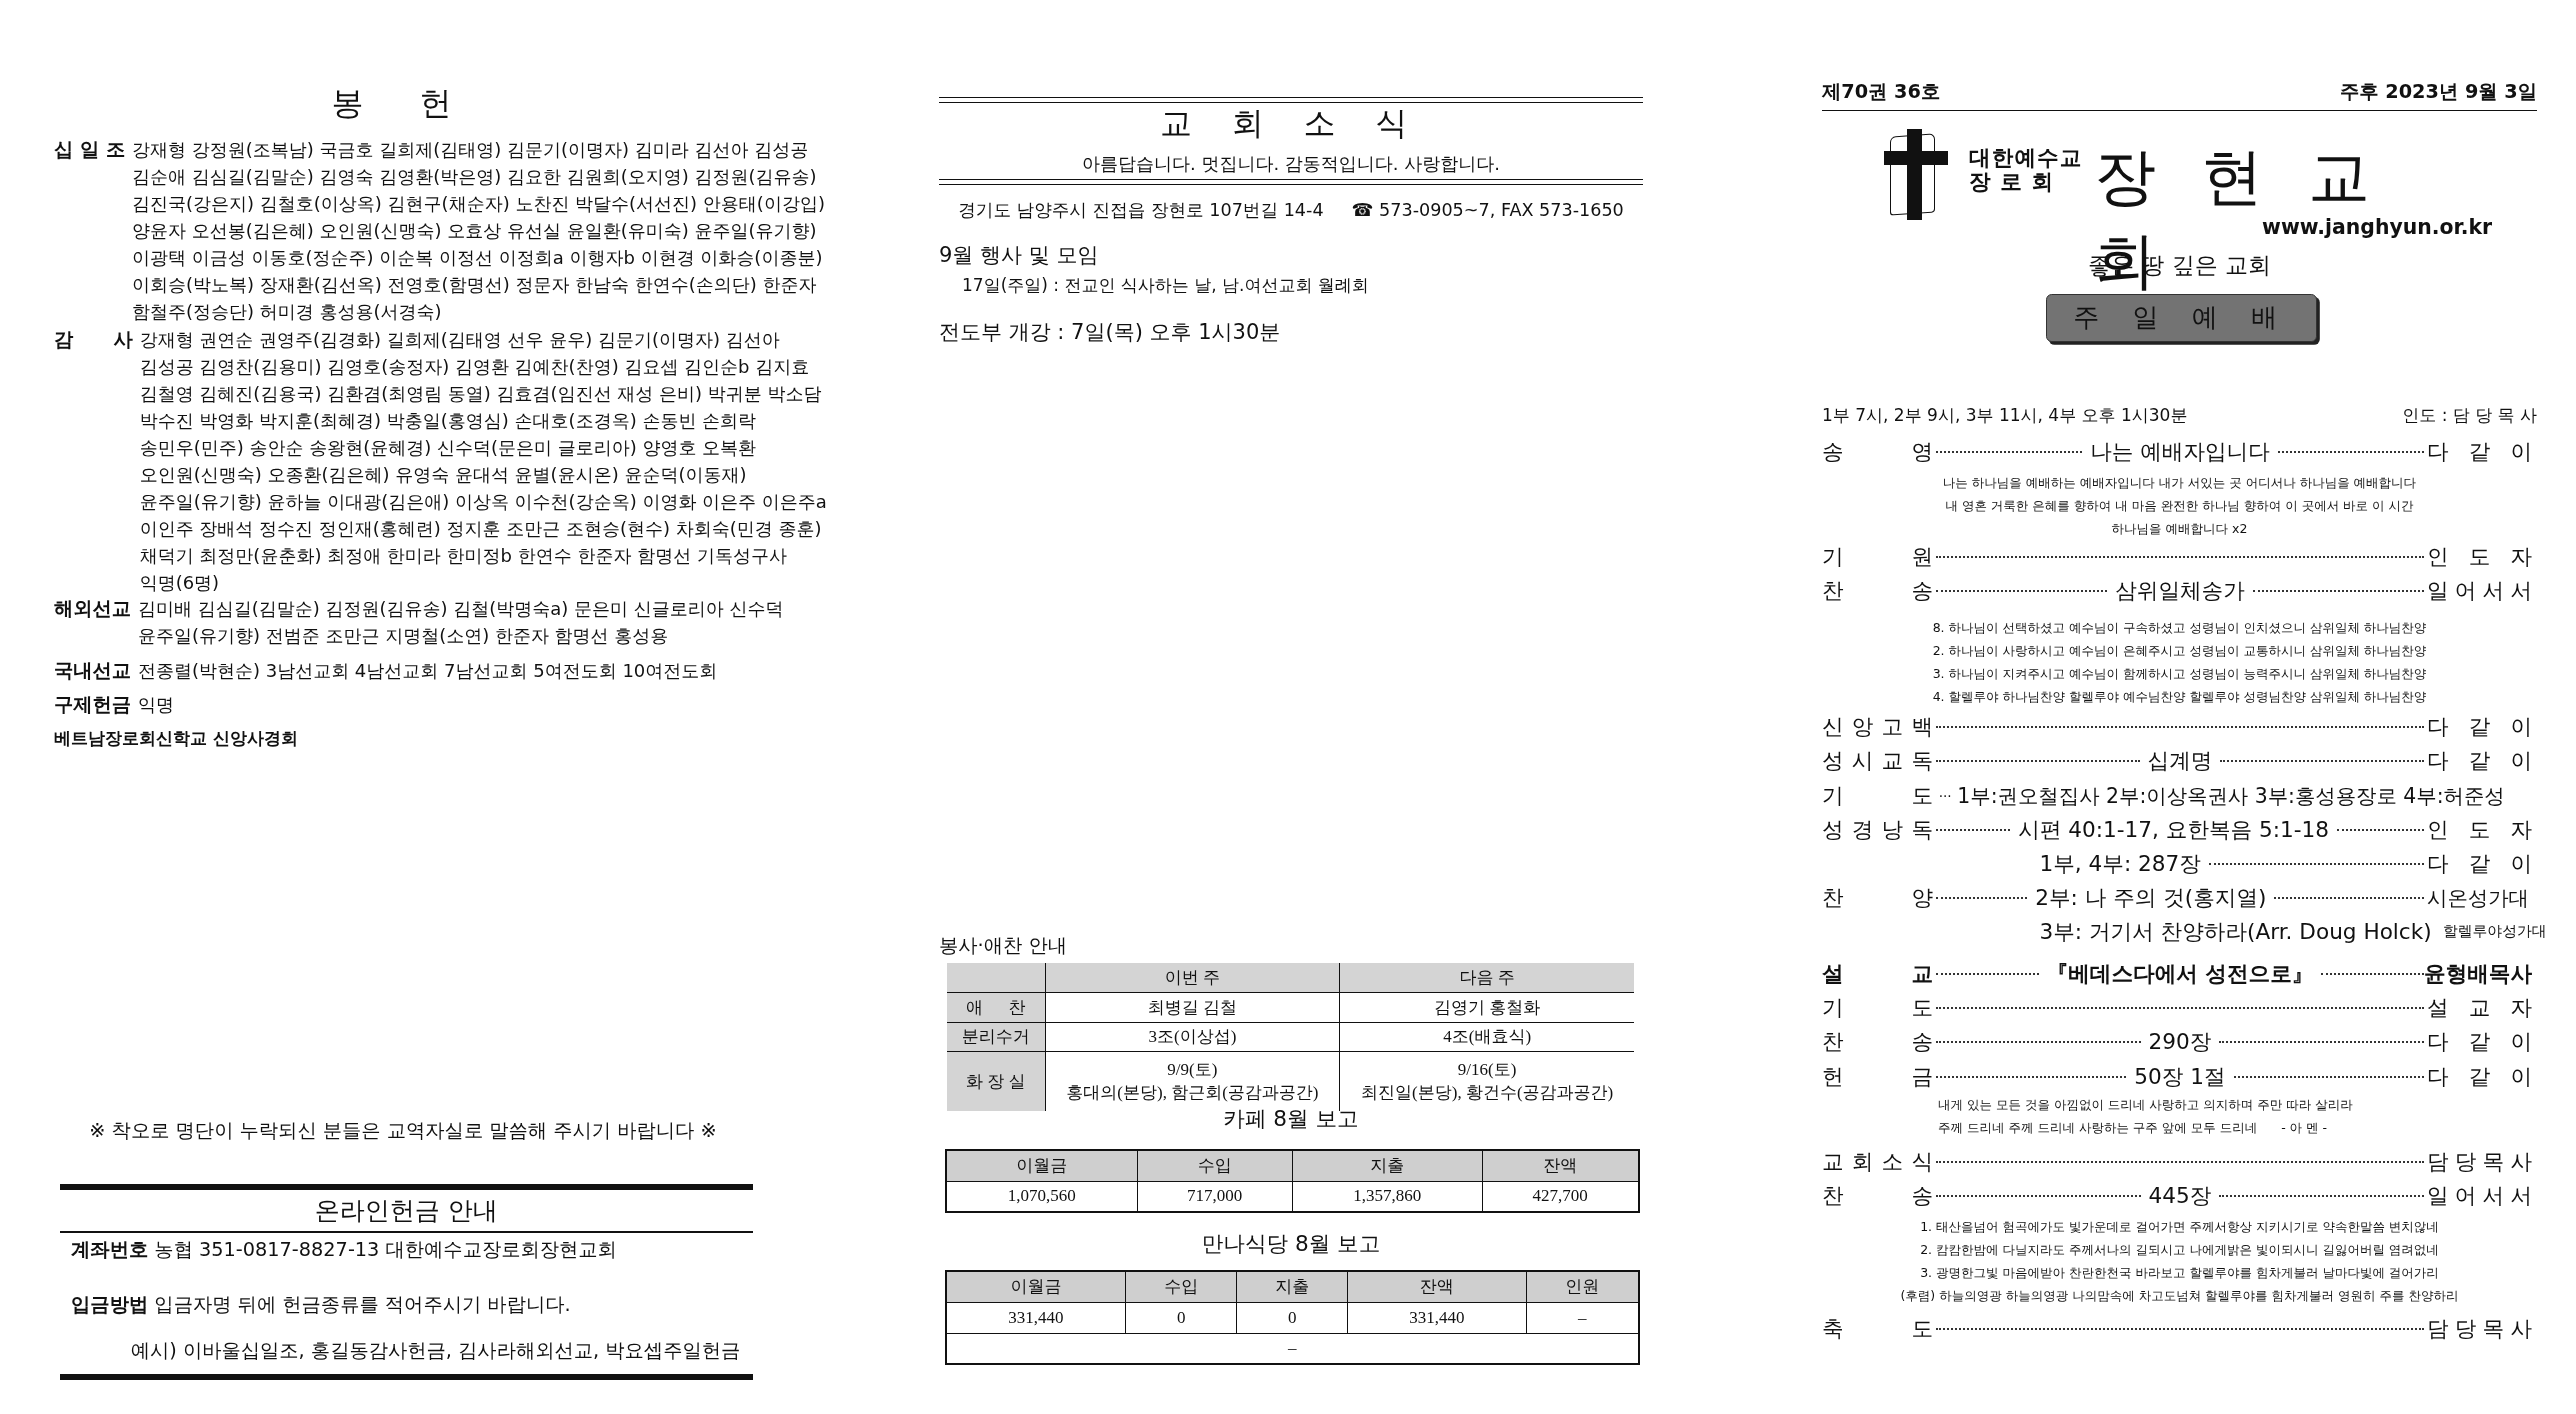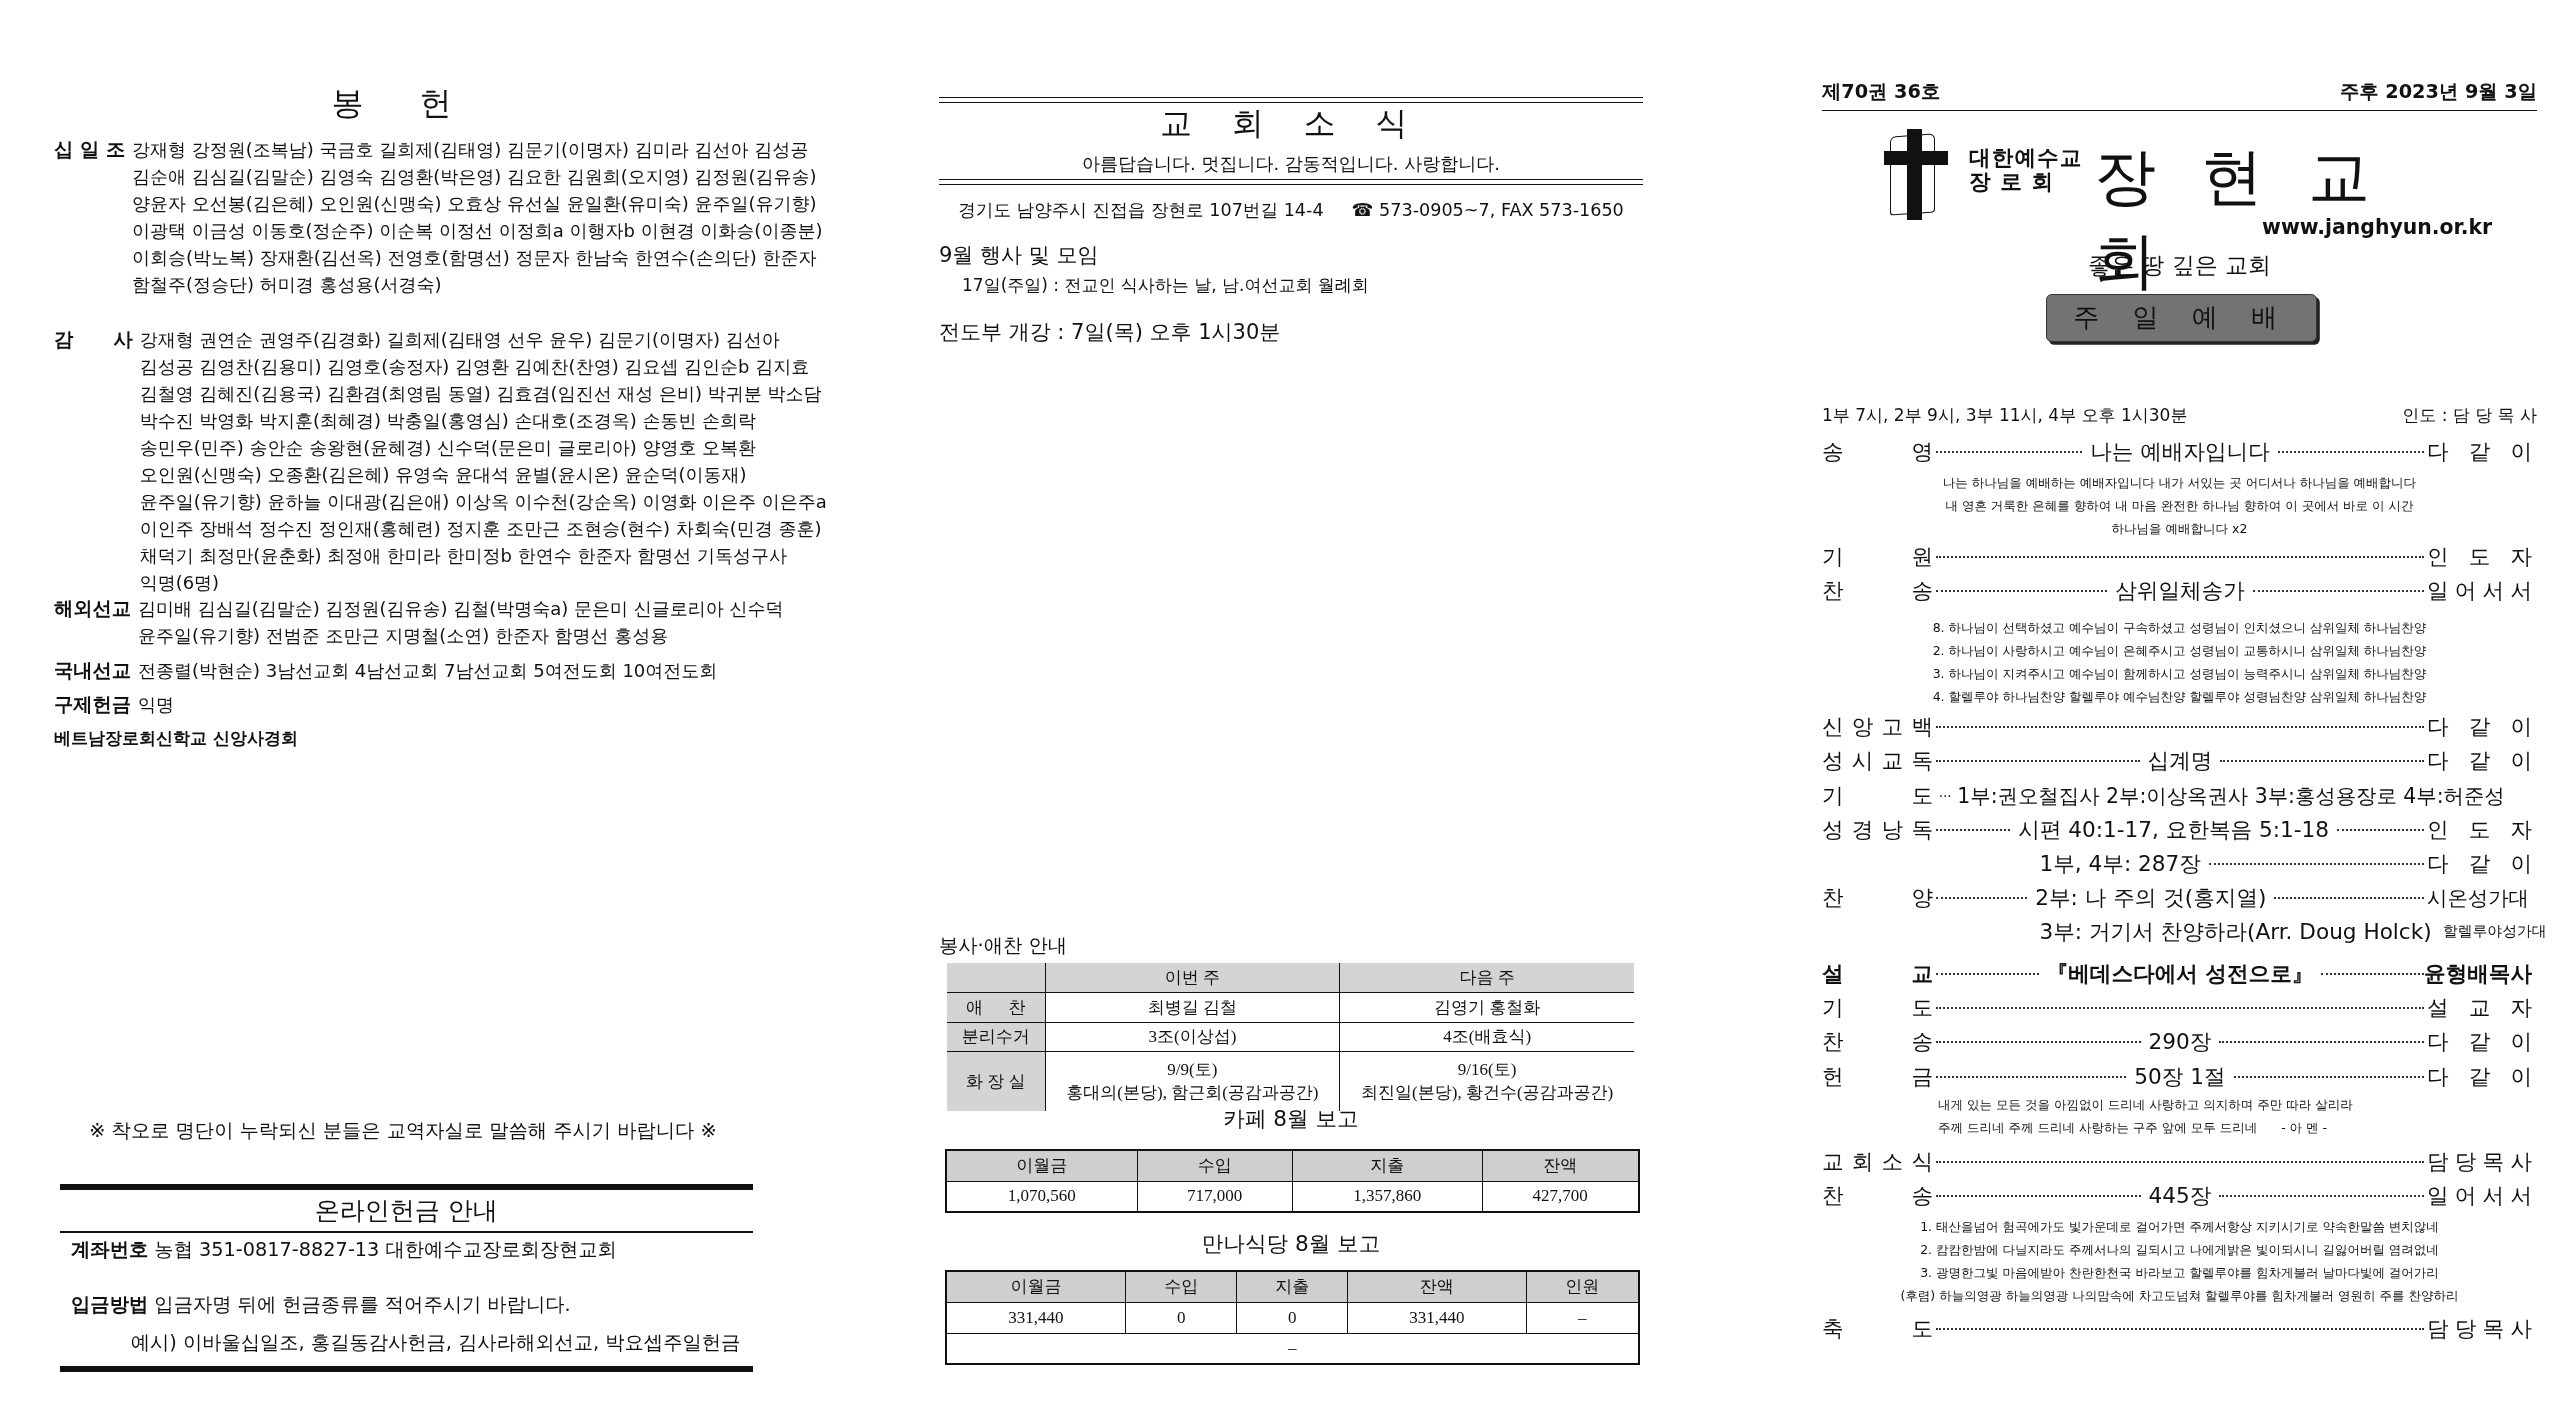--- a/index.html
+++ b/index.html
@@ -71,20 +71,21 @@
 <body>
 
 <div id="left" class="col">
   <div class="sec-title" style="top:82px">봉 헌</div>
 
   <div class="off-block" style="top:136px">
     <div class="off-label">십 일 조</div>
     <div class="off-names">
       <span>강재형 강정원(조복남) 국금호 길희제(김태영) 김문기(이명자) 김미라 김선아 김성공</span>
       <span>김순애 김심길(김말순) 김영숙 김영환(박은영) 김요한 김원희(오지영) 김정원(김유송)</span>
+      <span>김진국(강은지) 김철호(이상옥) 김현구(채순자) 노찬진 박달수(서선진) 안용태(이강입)</span>
       <span>양윤자 오선봉(김은혜) 오인원(신맹숙) 오효상 유선실 윤일환(유미숙) 윤주일(유기향)</span>
       <span>이광택 이금성 이동호(정순주) 이순복 이정선 이정희a 이행자b 이현경 이화승(이종분)</span>
       <span>이회승(박노복) 장재환(김선옥) 전영호(함명선) 정문자 한남숙 한연수(손의단) 한준자</span>
       <span>함철주(정승단) 허미경 홍성용(서경숙)</span>
     </div>
   </div>
 
   <div class="off-block" style="top:326px">
     <div class="off-label" style="white-space:pre">감      사</div>
     <div class="off-names">
@@ -134,21 +135,21 @@
     <div class="title">온라인헌금 안내</div>
     <div class="rule-thin"></div>
     <div class="line" style="padding-left:11.4px;padding-top:3.4px">
       <span class="bold">계좌번호</span>
       <span>농협 351-0817-8827-13 대한예수교장로회장현교회</span>
     </div>
     <div class="line" style="padding-left:11.4px;margin-top:27px">
       <span class="bold">입금방법</span>
       <span>입금자명 뒤에 헌금종류를 적어주시기 바랍니다.</span>
     </div>
-    <div class="line" style="padding-left:71px;margin-top:10px">예시) 이바울십일조, 홍길동감사헌금, 김사라해외선교, 박요셉주일헌금</div>
+    <div class="line" style="padding-left:71px;margin-top:18px">예시) 이바울십일조, 홍길동감사헌금, 김사라해외선교, 박요셉주일헌금</div>
     <div class="rule-thick" style="margin-top:9px"></div>
   </div>
 </div>
 
 <div id="mid" class="col">
   <div class="dbl" style="top:97px"></div>
   <div class="mid-title" style="top:102px">교 회 소 식</div>
   <div class="mid-sub" style="top:152px">아름답습니다. 멋집니다. 감동적입니다. 사랑합니다.</div>
   <div class="dbl" style="top:179px"></div>
   <div class="mid-addr" style="top:198px">

